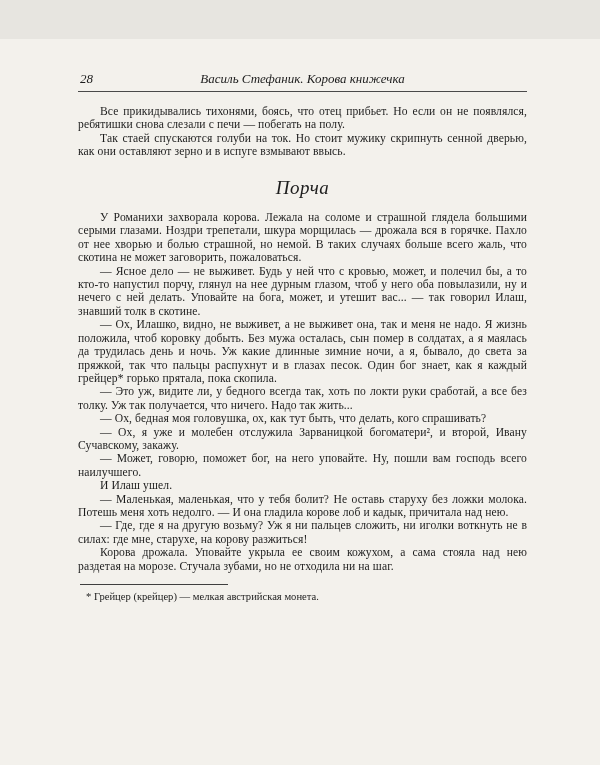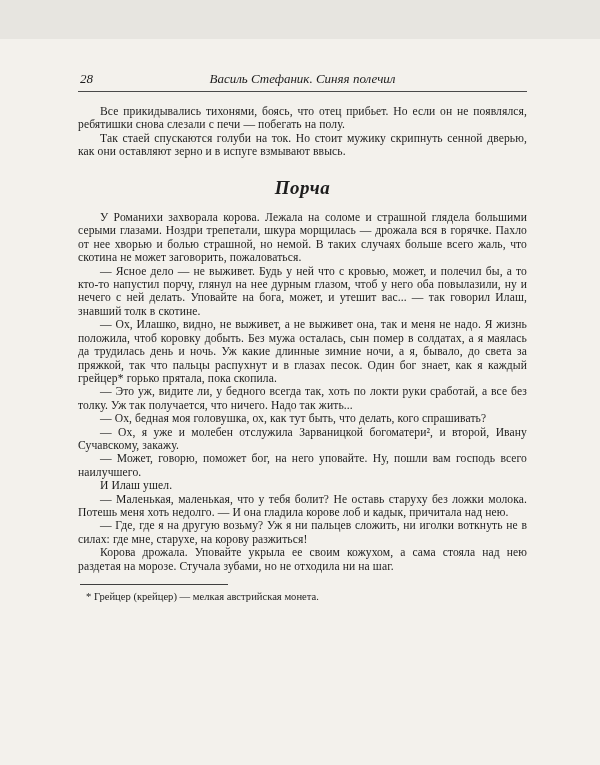--- a/index.html
+++ b/index.html
@@ -42,21 +42,21 @@
   .text-block {
     margin-top: 13px;
     font-size: 11.6px;
     line-height: 13.4px;
     text-align: justify;
     letter-spacing: 0.1px;
   }
   .text-block p { text-indent: 22px; }
   .story-title {
     font-style: italic;
-    font-weight: bold;
+    font-weight: normal;
     font-size: 19px;
     text-align: center;
     margin: 22px 0 17px 0;
     text-indent: 0;
     letter-spacing: 0.5px;
   }
   .footnote-block { margin-top: 11px; }
   .footnote-rule {
     border: none;
     border-top: 1px solid #3f3f3f;
@@ -70,21 +70,21 @@
   }
   .footnote .fn-term { font-weight: normal; }
 </style>
 </head>
 <body>
 
 <div class="page">
 
   <header class="running-head">
     <span class="page-num">28</span>
-    <span class="running-title">Василь Стефаник. Синяя полечил</span>
+    <span class="running-title">Василь Стефаник. Корова книжечка</span>
   </header>
   <hr class="head-rule">
 
   <main class="text-block">
     <p>Все прикидывались тихонями, боясь, что отец прибьет. Но если он не появлялся, ребятишки снова слезали с печи — побегать на полу.</p>
     <p>Так стаей спускаются голуби на ток. Но стоит мужику скрипнуть сенной дверью, как они оставляют зерно и в испуге взмывают ввысь.</p>
 
     <h2 class="story-title">Порча</h2>
 
     <p>У Романихи захворала корова. Лежала на соломе и страшной глядела большими серыми глазами. Ноздри трепетали, шкура морщилась — дрожала вся в горячке. Пахло от нее хворью и болью страшной, но немой. В таких случаях больше всего жаль, что скотина не может заговорить, пожаловаться.</p>

